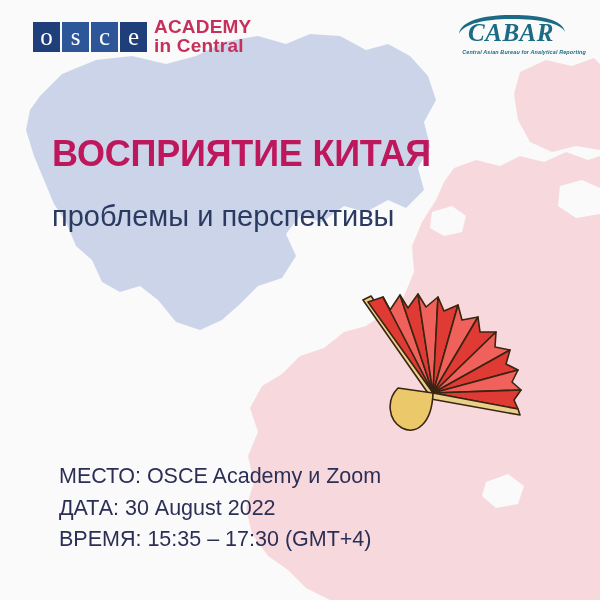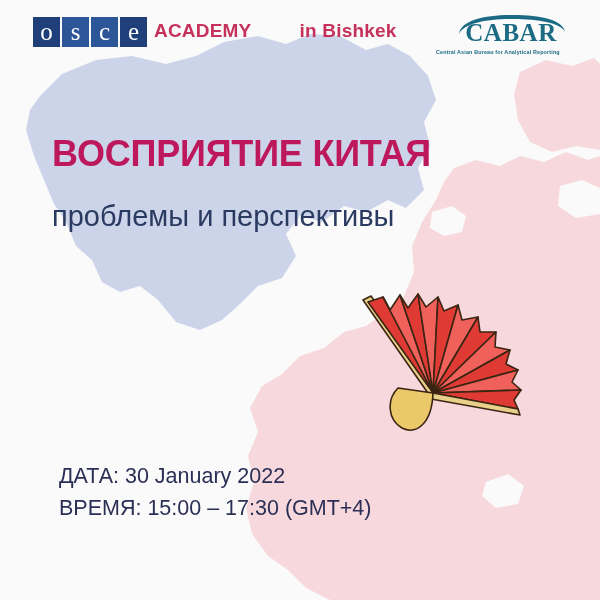--- a/index.html
+++ b/index.html
@@ -50,45 +50,45 @@
     color: #ffffff;
     font-family: "Liberation Serif", serif;
     font-size: 25px;
     line-height: 30px;
     text-align: center;
     font-weight: 400;
   }
   .osce-sq.alt { background: #2d5699; }
   .osce-wordmark {
     display: flex;
-    flex-direction: row;
+    flex-direction: column;
     line-height: 1.02;
     padding-bottom: 2px;
-    gap: 48px;
   }
   .osce-wordmark .w1 {
     color: #c6315c;
     font-size: 19px;
     font-weight: 700;
     letter-spacing: 0.2px;
   }
   .osce-wordmark .w2 {
     color: #c6315c;
     font-size: 19px;
     font-weight: 700;
     letter-spacing: 0.2px;
   }
 
   .logo-cabar {
     position: absolute;
     right: 14px;
     top: 14px;
     z-index: 5;
-    text-align: left;
+    text-align: right;
     width: 150px;
+    font-style: italic;
   }
   .cabar-mark {
     display: block;
     margin: 0 auto;
   }
   .cabar-tag {
     display: block;
     margin-top: 1px;
     color: #1b6b85;
     font-size: 5.4px;
@@ -188,21 +188,21 @@
 
   <div class="logo-osce">
     <div class="osce-squares">
       <span class="osce-sq">o</span>
       <span class="osce-sq alt">s</span>
       <span class="osce-sq alt">c</span>
       <span class="osce-sq">e</span>
     </div>
     <div class="osce-wordmark">
       <span class="w1">ACADEMY</span>
-      <span class="w2">in Bishkek</span>
+      <span class="w2">in Central</span>
     </div>
   </div>
 
   <div class="logo-cabar">
     <svg class="cabar-mark" width="120" height="34" viewBox="0 0 120 34" xmlns="http://www.w3.org/2000/svg">
 
       <path d="M 8,20 C 10,6 34,1 62,1 C 90,1 112,6 114,18 C 110,9 88,5 62,5 C 36,5 13,9 8,20 Z" fill="#1b6b85"></path>
       <text x="60" y="27" text-anchor="middle" font-family="Liberation Serif, serif" font-size="25" font-weight="700" fill="#1b6b85" letter-spacing="0.5">CABAR</text>
     </svg>
     <span class="cabar-tag">Central Asian Bureau for Analytical Reporting</span>
@@ -230,17 +230,18 @@
       <polygon points="95,105 180,82 174,94 183,102 95,105" fill="#f0615c"></polygon>
       <polygon points="95,105 183,102 176,112 180,121 95,105" fill="#e03a34"></polygon>
 
       <polygon points="95,105 180,121 182,127 93,111" fill="#e8d08a"></polygon>
 
       <path d="M 95,105 L 60,100 C 48,112 50,132 64,140 C 78,147 94,136 95,105 Z" fill="#ebc96a"></path>
     </g>
   </svg>
 
   <div class="details">
-    <span class="line">ДАТА: 30 January 2022</span>
-    <span class="line">ВРЕМЯ: 15:00 – 17:30 (GMT+4)</span>
+    <span class="line">МЕСТО: OSCE Academy и Zoom</span>
+    <span class="line">ДАТА: 30 August 2022</span>
+    <span class="line">ВРЕМЯ: 15:35 – 17:30 (GMT+4)</span>
   </div>
 
 </div>
 
 </body></html>

